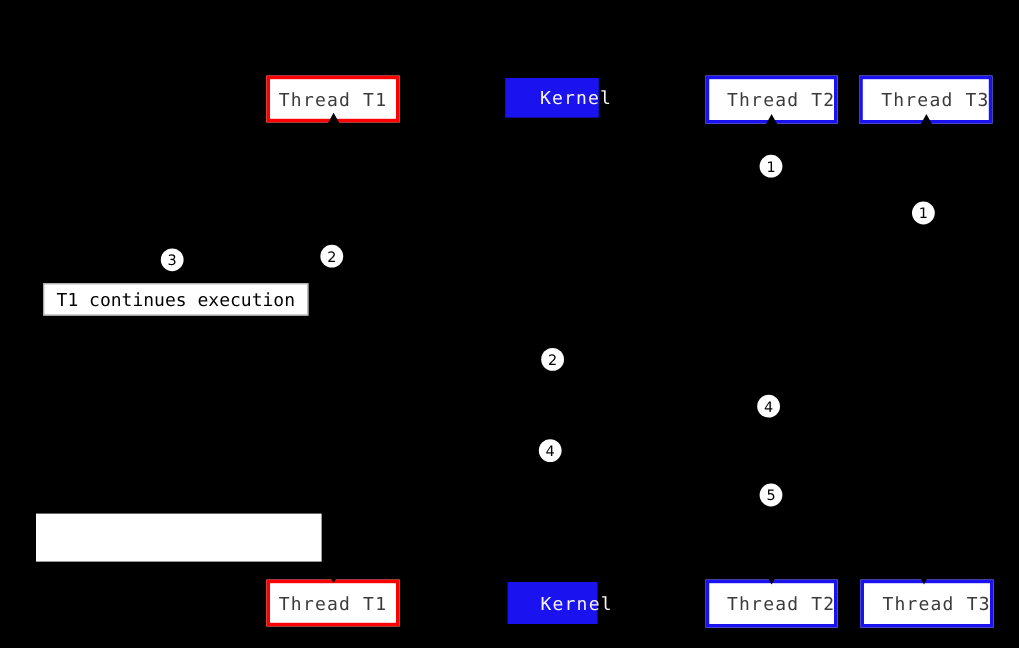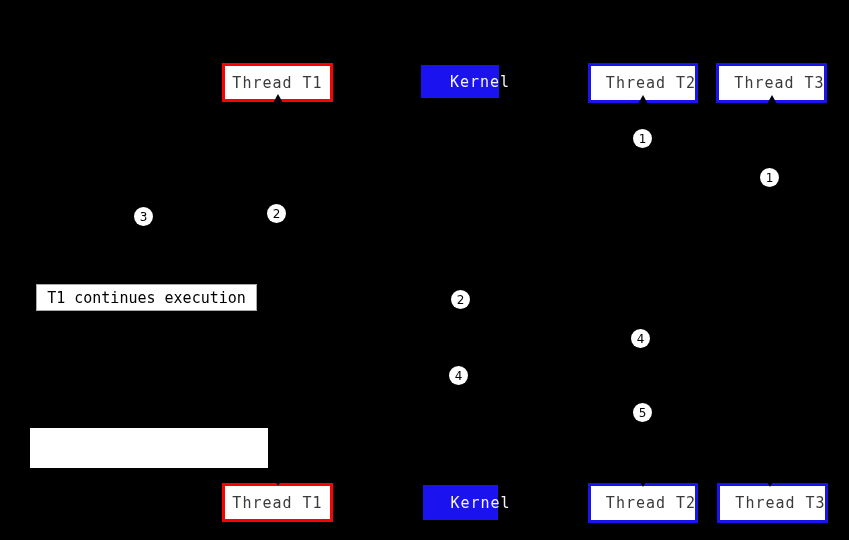--- a/index.html
+++ b/index.html
@@ -45,21 +45,20 @@
     width: 221px; height: 27px;
     box-sizing: border-box;
     background: #ffffff;
     border: 1px solid #aaaaaa;
     color: #000000;
     font-size: 15px;
     display: flex;
     align-items: center;
     justify-content: center;
     white-space: nowrap;
-    margin-top: 48px;
   }
   .blank-box {
     position: absolute;
     left: 30px; top: 428px;
     width: 238px; height: 40px;
     background: #ffffff;
   }
   .marker {
     position: absolute;
     width: 19px; height: 19px;

